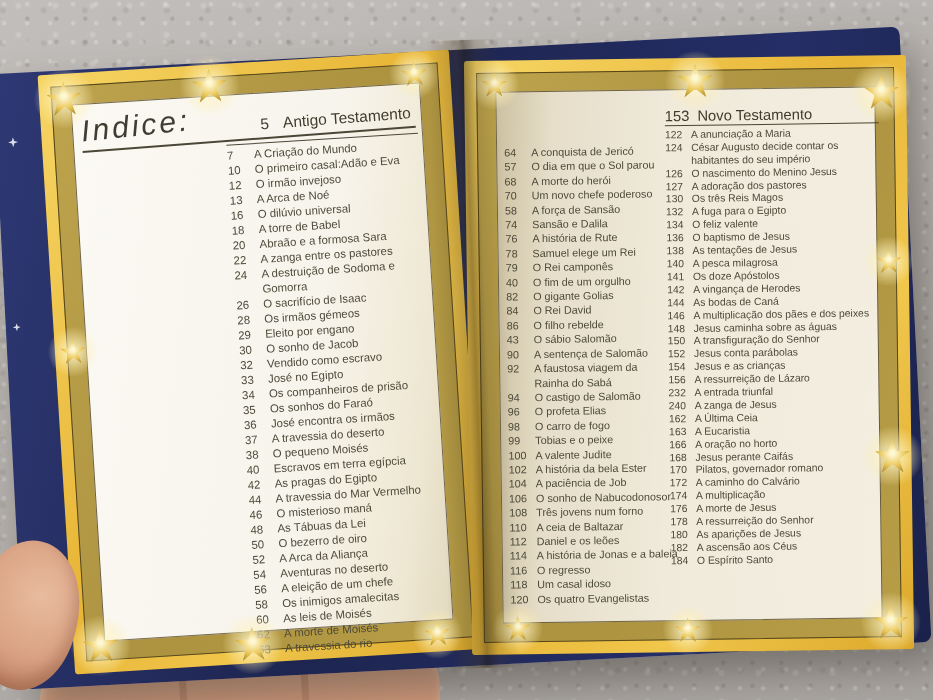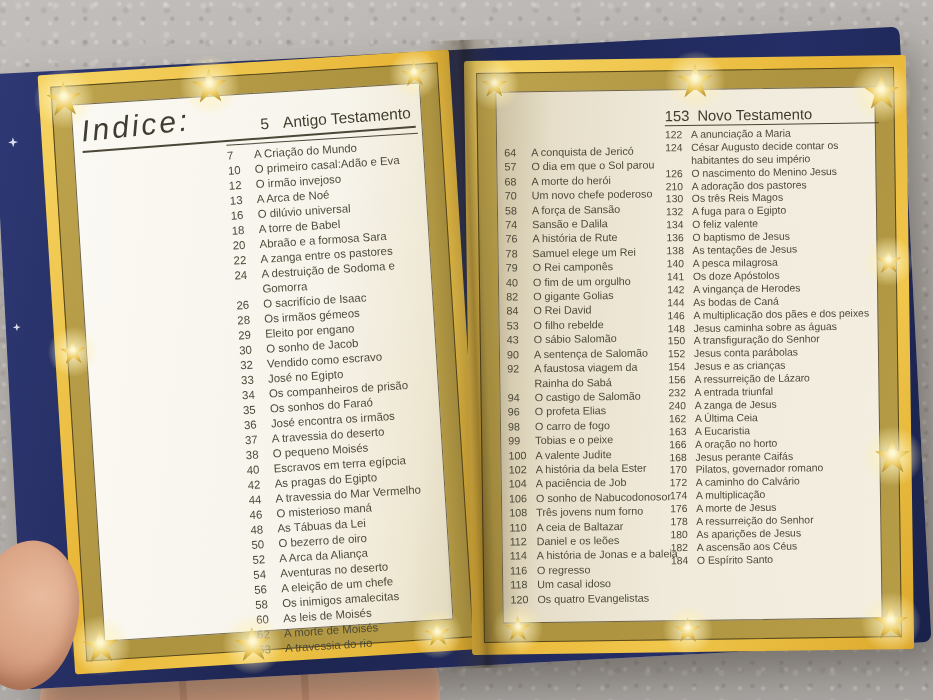--- a/index.html
+++ b/index.html
@@ -419,21 +419,21 @@
           <span class="num">82</span>
           <span class="t">O gigante Golias</span>
         </div>
 
         <div class="row">
           <span class="num">84</span>
           <span class="t">O Rei David</span>
         </div>
 
         <div class="row">
-          <span class="num">53</span>
+          <span class="num">86</span>
           <span class="t">O filho rebelde</span>
         </div>
 
         <div class="row">
           <span class="num">43</span>
           <span class="t">O sábio Salomão</span>
         </div>
 
         <div class="row">
           <span class="num">90</span>
@@ -547,21 +547,21 @@
             <span class="num"></span>
             <span class="t">habitantes do seu império</span>
           </div>
 
           <div class="row">
             <span class="num">126</span>
             <span class="t">O nascimento do Menino Jesus</span>
           </div>
 
           <div class="row">
-            <span class="num">210</span>
+            <span class="num">127</span>
             <span class="t">A adoração dos pastores</span>
           </div>
 
           <div class="row">
             <span class="num">130</span>
             <span class="t">Os três Reis Magos</span>
           </div>
 
           <div class="row">
             <span class="num">132</span>

